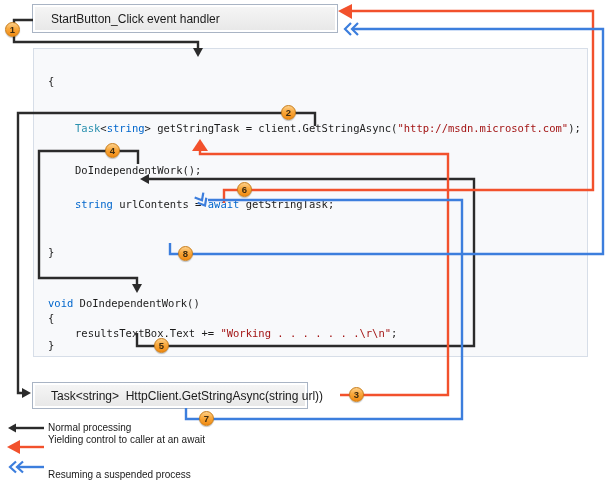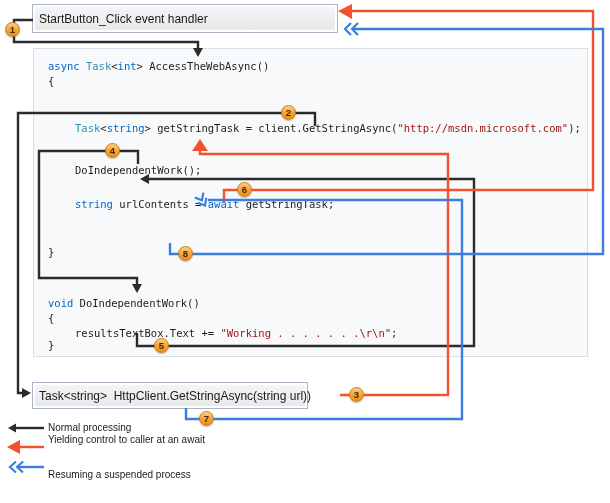--- a/index.html
+++ b/index.html
@@ -6,21 +6,21 @@
   #stage{
     position:relative;width:610px;height:503px;background:#ffffff;overflow:hidden;
     font-family:"Liberation Sans", sans-serif;
   }
   .gbox{
     position:absolute;box-sizing:border-box;
     background:linear-gradient(180deg,#f6f6f6,#e7e7e7);
     border:1px solid #a9b4c4;
     box-shadow:inset 0 0 0 2px #ffffff;
     color:#1a1a1a;font-size:12px;white-space:pre;
-    display:flex;align-items:center;padding-left:6px;
+    display:flex;align-items:center;padding-left:18px;
   }
   #code-box{
     position:absolute;box-sizing:border-box;left:33px;top:48px;width:555px;height:309px;
     background:#f8f9fb;border:1px solid #d7dee8;
   }
   .code-line{
     position:absolute;font-family:"DejaVu Sans Mono", monospace;
     font-size:10.5px;line-height:12px;white-space:pre;color:#1c1c1c;
   }
   .kw{color:#0066cc;}
@@ -44,21 +44,20 @@
 <body>
 
 <div id="stage">
 
   <div class="gbox" style="left:32px;top:4px;width:306px;height:29px;">
     <span>StartButton_Click event handler</span>
   </div>
 
   <div id="code-box"></div>
 
-  <div class="code-line" style="left:48px;top:60px"><span class="kw">async </span><span class="ty">Task</span><span class="pl">&lt;</span><span class="kw">int</span><span class="pl">&gt; AccessTheWebAsync()</span></div>
   <div class="code-line" style="left:48px;top:75px"><span class="pl">{</span></div>
   <div class="code-line" style="left:75px;top:122px"><span class="ty">Task</span><span class="pl">&lt;</span><span class="kw">string</span><span class="pl">&gt; getStringTask = client.GetStringAsync(</span><span class="st">"http://msdn.microsoft.com"</span><span class="pl">);</span></div>
   <div class="code-line" style="left:75px;top:164px"><span class="pl">DoIndependentWork();</span></div>
   <div class="code-line" style="left:75px;top:198px"><span class="kw">string</span><span class="pl"> urlContents = </span><span class="kw">await</span><span class="pl"> getStringTask;</span></div>
   <div class="code-line" style="left:48px;top:246px"><span class="pl">}</span></div>
   <div class="code-line" style="left:48px;top:297px"><span class="kw">void</span><span class="pl"> DoIndependentWork()</span></div>
   <div class="code-line" style="left:48px;top:312px"><span class="pl">{</span></div>
   <div class="code-line" style="left:75px;top:327px"><span class="pl">resultsTextBox.Text += </span><span class="st">"Working . . . . . . .\r\n"</span><span class="pl">;</span></div>
   <div class="code-line" style="left:48px;top:339px"><span class="pl">}</span></div>
 

